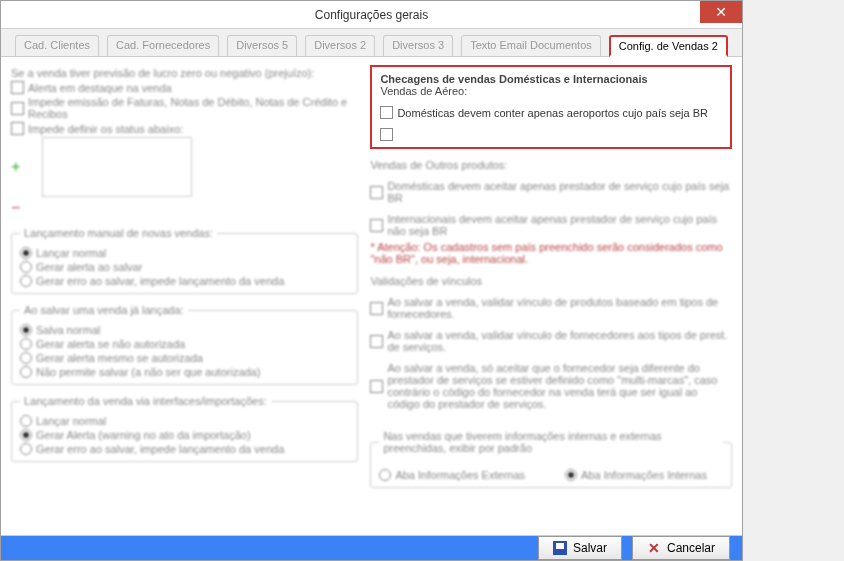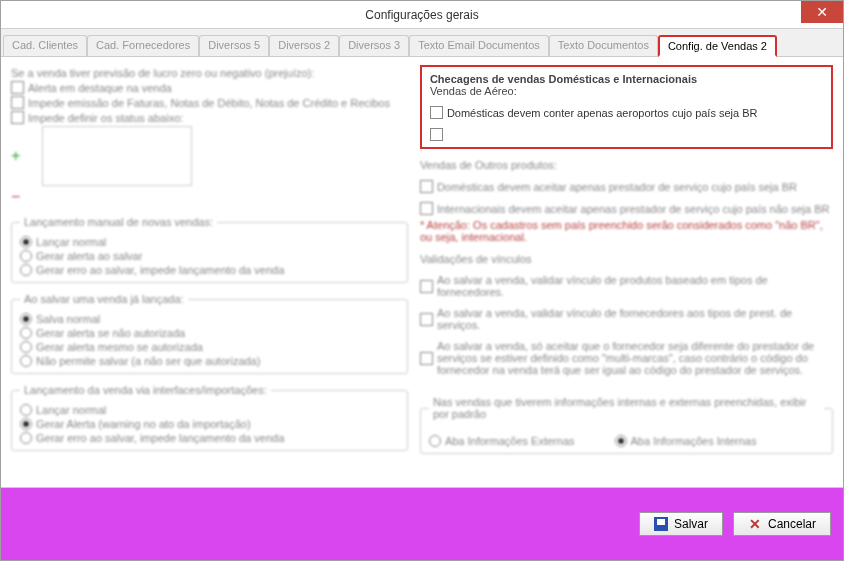--- a/index.html
+++ b/index.html
@@ -5,21 +5,21 @@
     * { box-sizing: border-box; margin: 0; padding: 0; }
     body {
       font-family: "Segoe UI", Tahoma, sans-serif;
       font-size: 11px;
       background: #f0f0f0;
       width: 844px;
       height: 561px;
       overflow: hidden;
     }
     .window {
-      width: 844px;
+      width: 743px;
       height: 561px;
       border: 1px solid #a0a0a0;
       background: #f0f0f0;
       display: flex;
       flex-direction: column;
     }
     .titlebar {
       height: 28px;
       background: #fff;
       display: flex;
@@ -41,23 +41,23 @@
       background: #c8473a;
       color: #fff;
       display: flex;
       align-items: center;
       justify-content: center;
       font-size: 14px;
       cursor: pointer;
     }
     .tabstrip {
       display: flex;
-      padding: 6px 6px 0 2px;
+      padding: 6px 6px 0 14px;
       background: #f0f0f0;
-      gap: 0;
+      gap: 8px;
       border-bottom: 1px solid #ccc;
     }
     .tab {
       padding: 3px 8px;
       font-size: 11px;
       border: 1px solid #ccc;
       border-bottom: none;
       background: #f0f0f0;
       color: #999;
       cursor: pointer;
@@ -157,25 +157,25 @@
       font-size: 11px;
       color: #888;
       padding: 0 4px;
     }
     .radio-inline {
       display: flex;
       gap: 40px;
     }
     .footer {
       border-top: 1px solid #ccc;
-      padding: 24px 12px;
+      padding: 0 12px;
       display: flex;
       justify-content: flex-end;
       gap: 10px;
-      background: #d946ef;
+      background: #3b82f6;
     }
     .btn {
       border: 1px solid #999;
       background: linear-gradient(#fdfdfd,#e8e8e8);
       padding: 4px 14px;
       font-size: 12px;
       display: flex;
       align-items: center;
       gap: 6px;
       cursor: pointer;
@@ -223,21 +223,20 @@
     </div>
   </div>
 
   <div class="tabstrip">
     <div class="tab">Cad. Clientes</div>
     <div class="tab">Cad. Fornecedores</div>
     <div class="tab">Diversos 5</div>
     <div class="tab">Diversos 2</div>
     <div class="tab">Diversos 3</div>
     <div class="tab">Texto Email Documentos</div>
-    <div class="tab">Texto Documentos</div>
     <div class="tab active">Config. de Vendas 2</div>
   </div>
 
   <div class="content">
     <div class="leftcol">
       <div class="sec">
         <div class="row">
             <span>Se a venda tiver previsão de lucro zero ou negativo (prejuízo):</span>
           </div>
         <div class="row">

